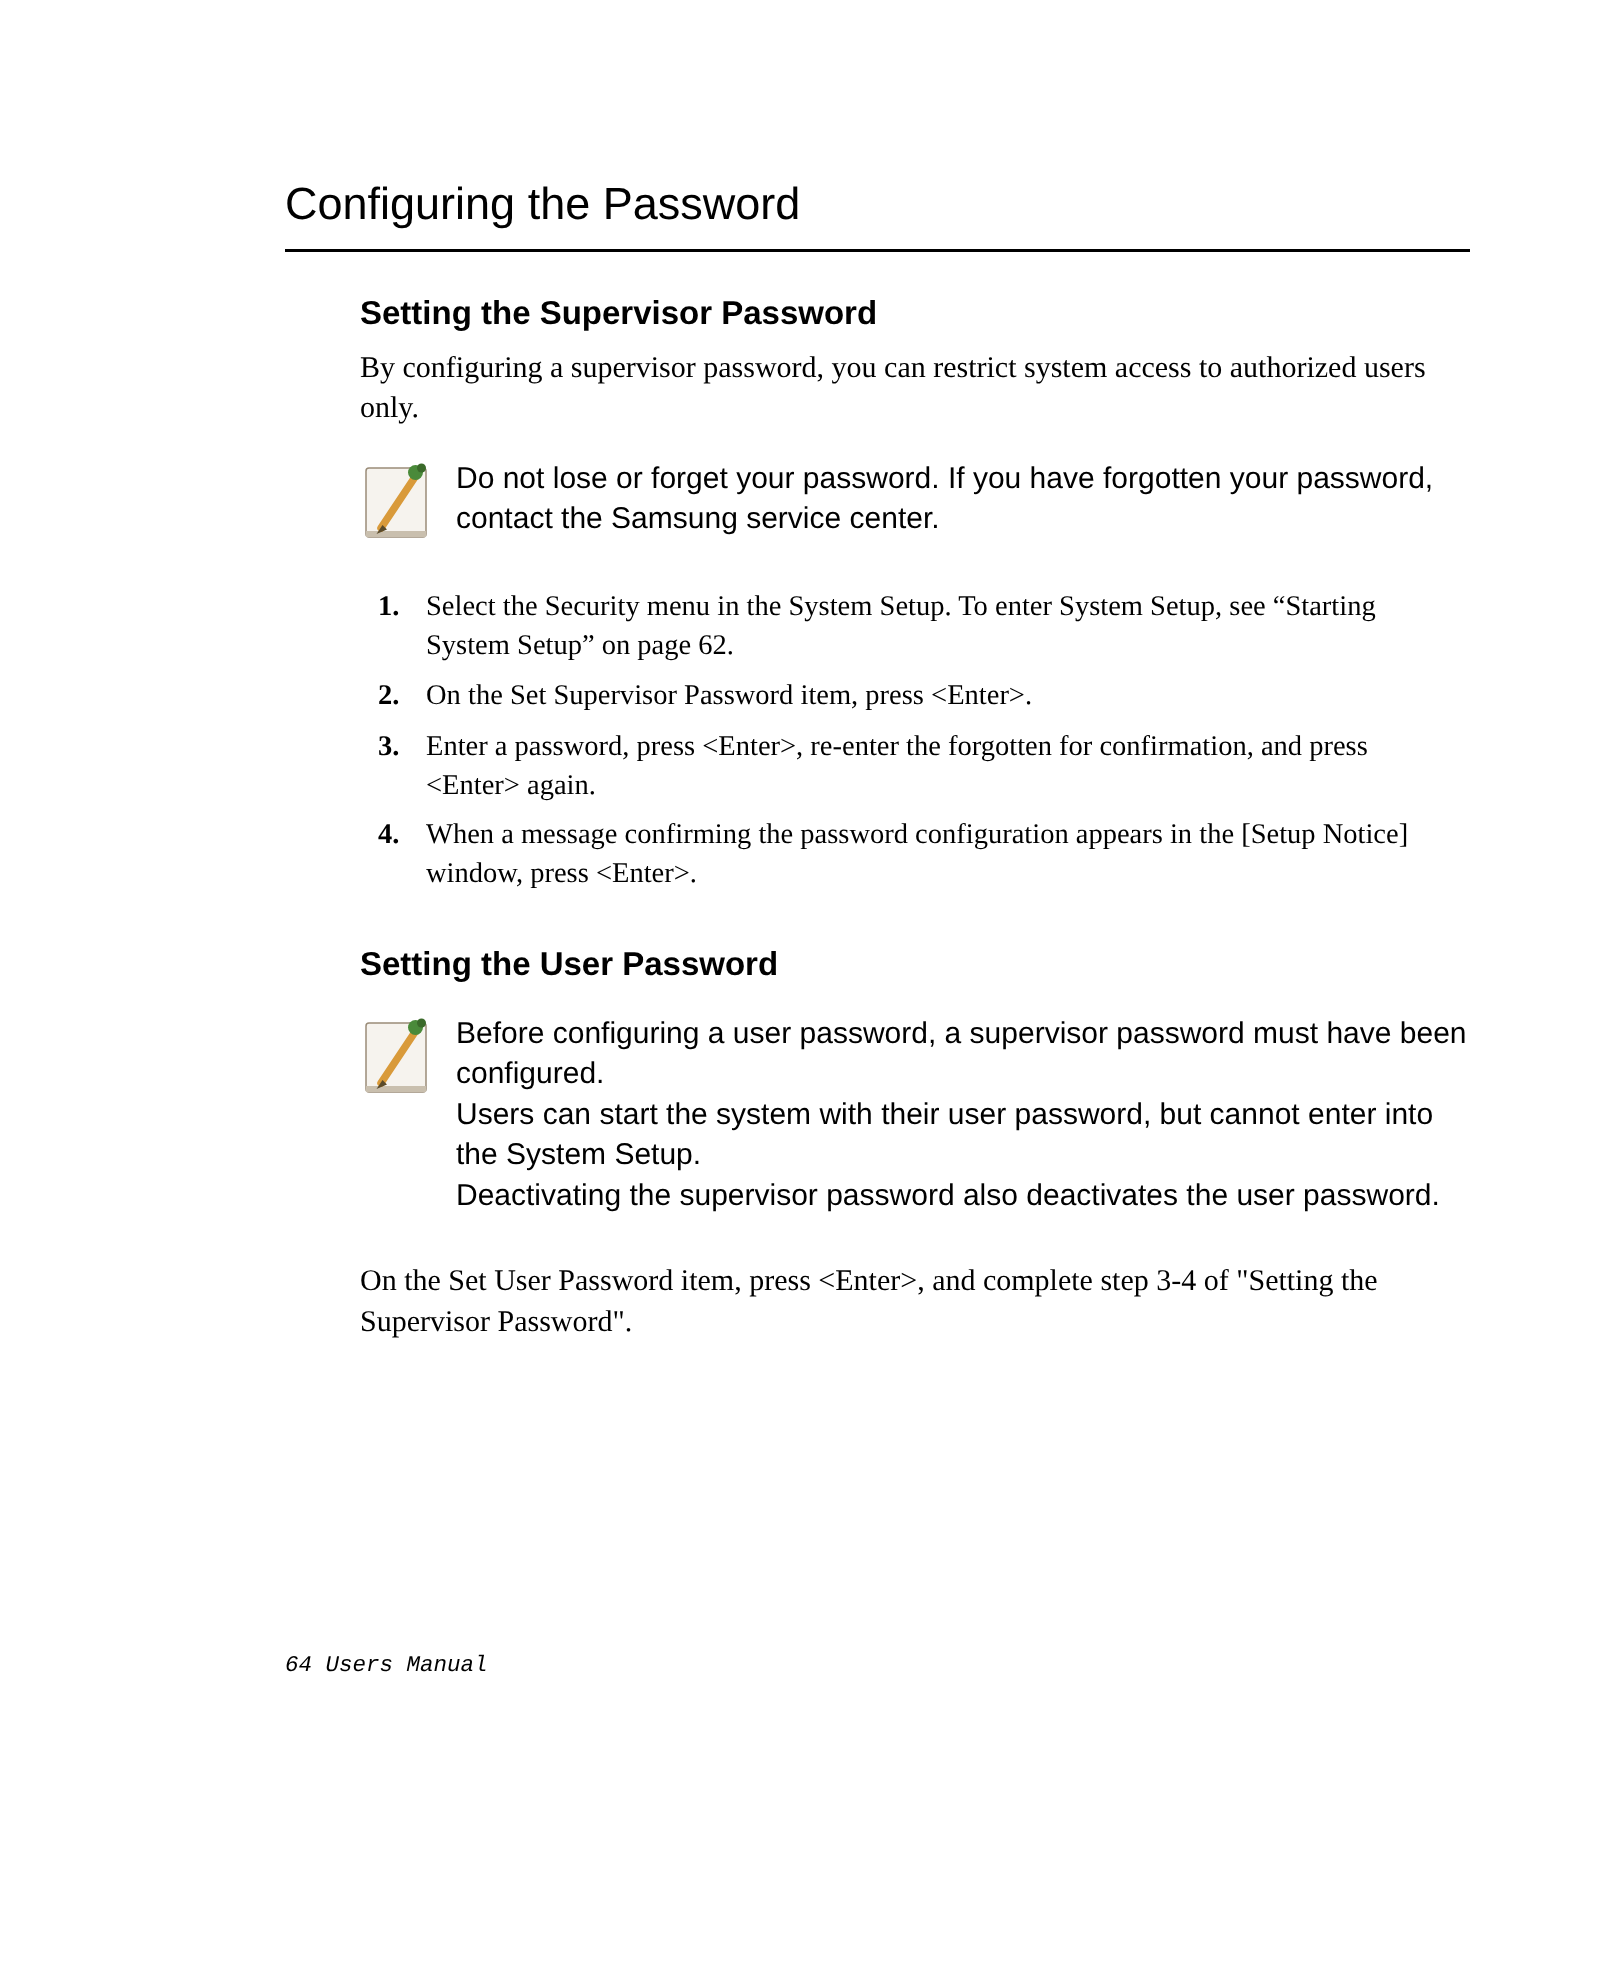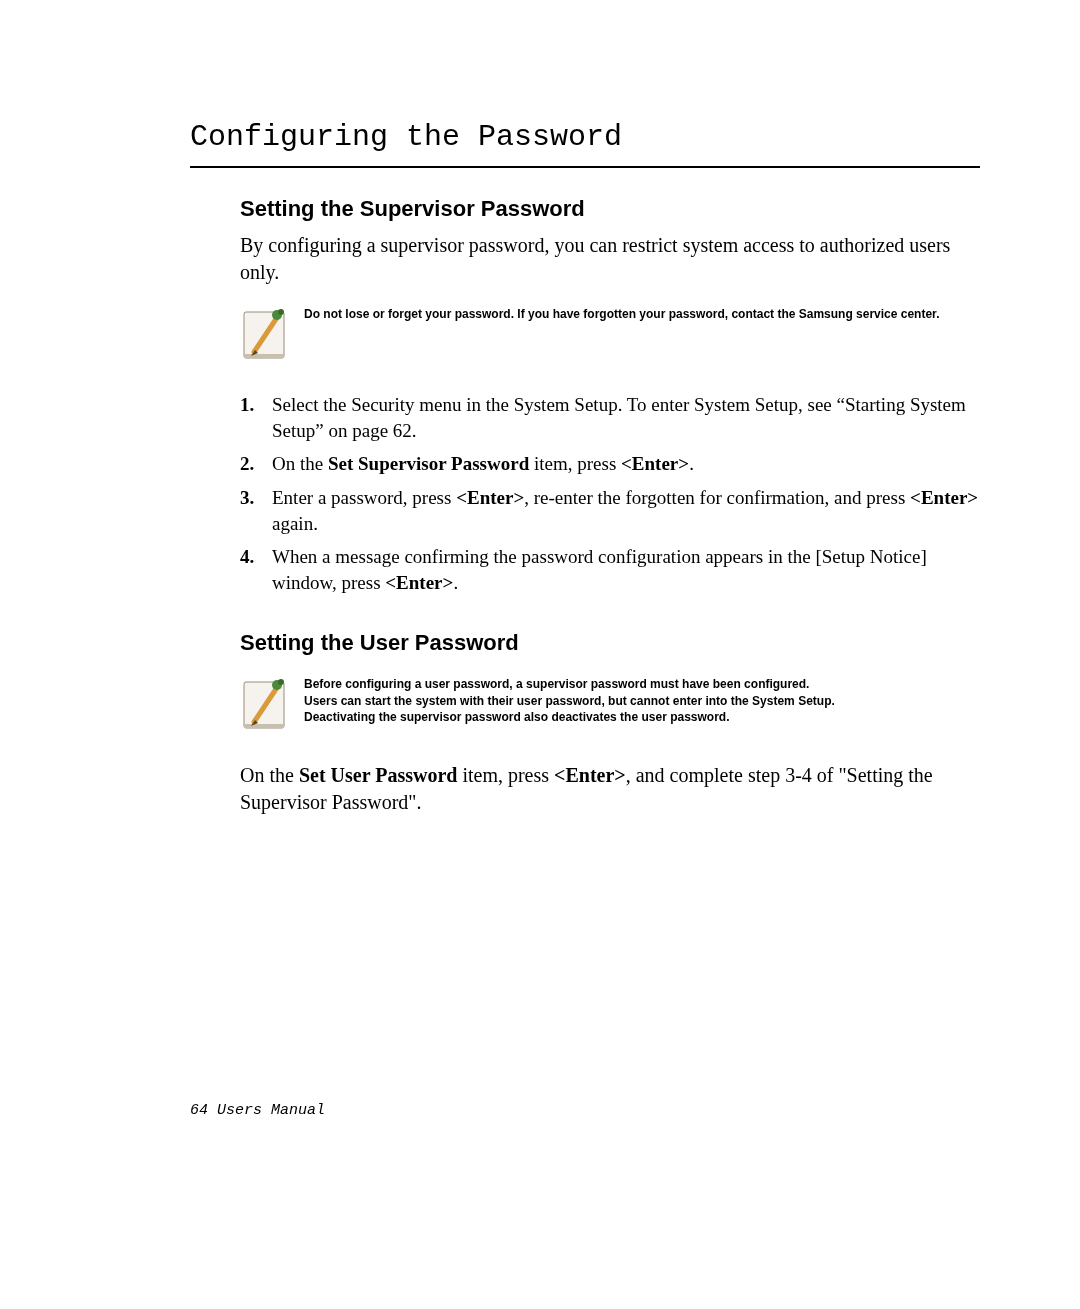--- a/index.html
+++ b/index.html
@@ -11,21 +11,21 @@
     font-family: "Times New Roman", Times, serif;
     color: #000;
   }
   .page {
     box-sizing: border-box;
     padding: 120px 100px 60px 190px;
     position: relative;
     height: 100%;
   }
   h1.main-title {
-    font-family: Liberation Mono, monospace;
+    font-family: Liberation Sans, sans-serif;
     font-weight: 400;
     font-size: 30px;
     margin: 0 0 6px 0;
     padding-bottom: 6px;
   }
   .rule {
     border-bottom: 2px solid #000;
     margin: 0 0 24px 0;
   }
   .section {
@@ -49,45 +49,44 @@
     gap: 16px;
     margin: 20px 0 30px 0;
   }
   .note-icon {
     width: 48px;
     height: 56px;
     flex: 0 0 48px;
   }
   .note-text {
     font-family: Arial, Helvetica, sans-serif;
-    font-size: 12px;
+    font-size: 20px;
     line-height: 1.35;
-    font-weight: bold;
   }
   ol.steps {
     list-style: none;
     padding: 0;
-    margin: 0;
+    margin: 12px;
     counter-reset: step;
   }
   ol.steps > li {
     counter-increment: step;
     position: relative;
     padding-left: 32px;
     font-size: 19px;
     line-height: 1.35;
     margin-bottom: 8px;
   }
   ol.steps > li::before {
     content: counter(step) ".";
     position: absolute;
     left: 0;
     font-weight: 700;
   }
-  .b { font-weight: 700; }
+  .b { font-weight: 400; }
   .section + .section { margin-top: 35px; }
   .footer {
     position: absolute;
     left: 190px;
     bottom: 190px;
     font-family: Liberation Mono, monospace;
     font-style: italic;
     font-size: 15px;
   }
 </style>

